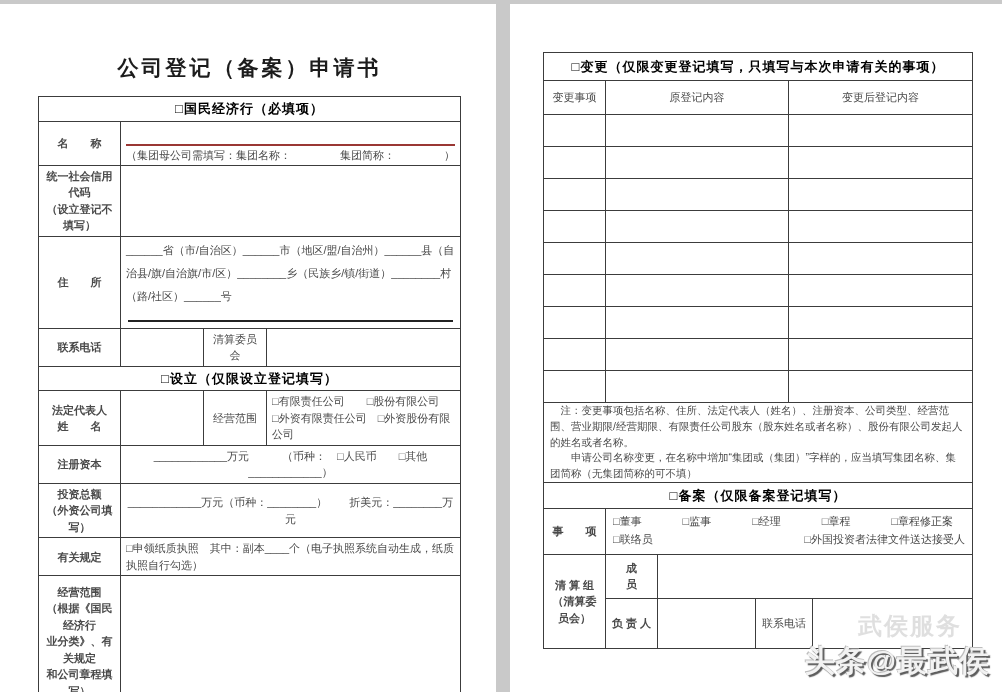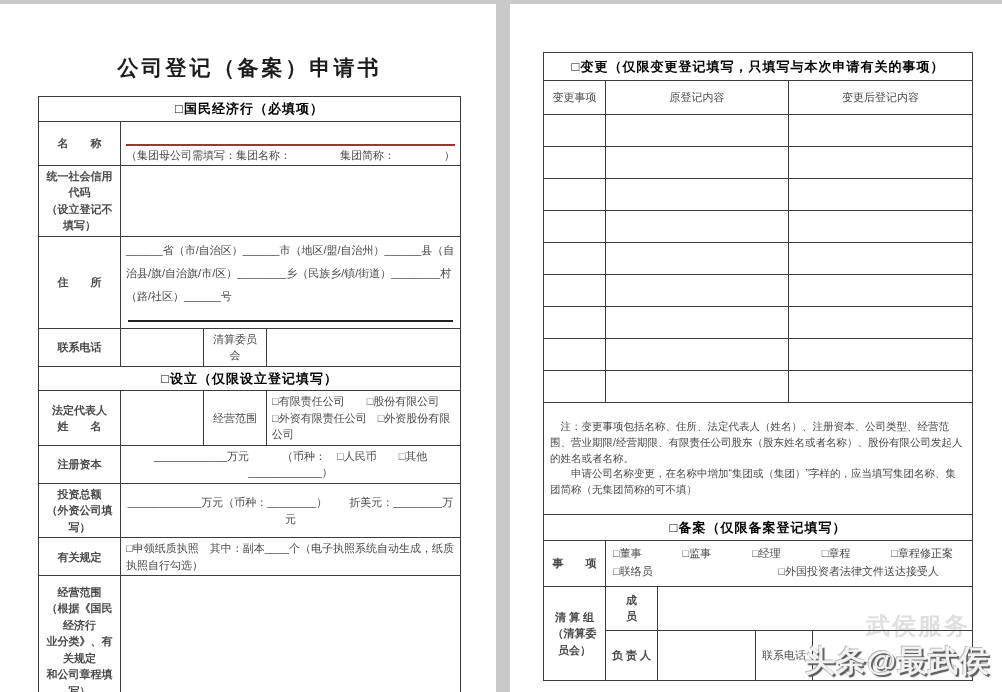--- a/index.html
+++ b/index.html
@@ -28,29 +28,29 @@
   .pre { white-space:pre-line;margin-top:36px; }
   .ctr { text-align:center; }
   .small { font-size:11px; }
 
   .name-underline { border-bottom:2px solid #9a3734; height:22px; margin:2px 2px 0 2px; }
   .name-hint { display:flex; justify-content:space-between; padding:1px 2px 0 2px; }
   .addr-underline { border-bottom:2px solid #222; height:14px; margin:0 2px 4px 2px; }
 
   .scope-cell { height:131px; vertical-align:bottom !important; }
 
-  .chg-note { font-size:10.5px; line-height:1.6; white-space:pre-line; padding:16px 6px !important; }
+  .chg-note { font-size:10.5px; line-height:1.6; white-space:pre-line; padding:0 6px !important; }
 
   .fil-line1 { display:flex; justify-content:space-between; padding:2px 14px 0 2px; }
   .fil-line2 { display:flex; padding:2px 2px 4px 2px; }
-  .fil-line2 .fil-right { margin-left:auto; margin-right:26px; }
+  .fil-line2 .fil-right { margin-left:auto; }
 
   .watermark { position:absolute; right:8px; bottom:6px; width:230px; height:70px; pointer-events:none; }
   .wm-back {
-    position:absolute; right:24px; top:-6px; font-size:24px; font-weight:bold;
+    position:absolute; right:32px; top:-6px; font-size:24px; font-weight:bold;
     color:rgba(80,80,80,0.18); letter-spacing:2px;
   }
   .wm-front {
     position:absolute; right:4px; bottom:4px; font-size:30px; font-weight:bold; letter-spacing:1px;
     color:#f2f2f2; text-shadow:2px 2px 1px #5c5c5c, -1px -1px 0 #bdbdbd;
   }
 </style>
 </head>
 <body>
 

